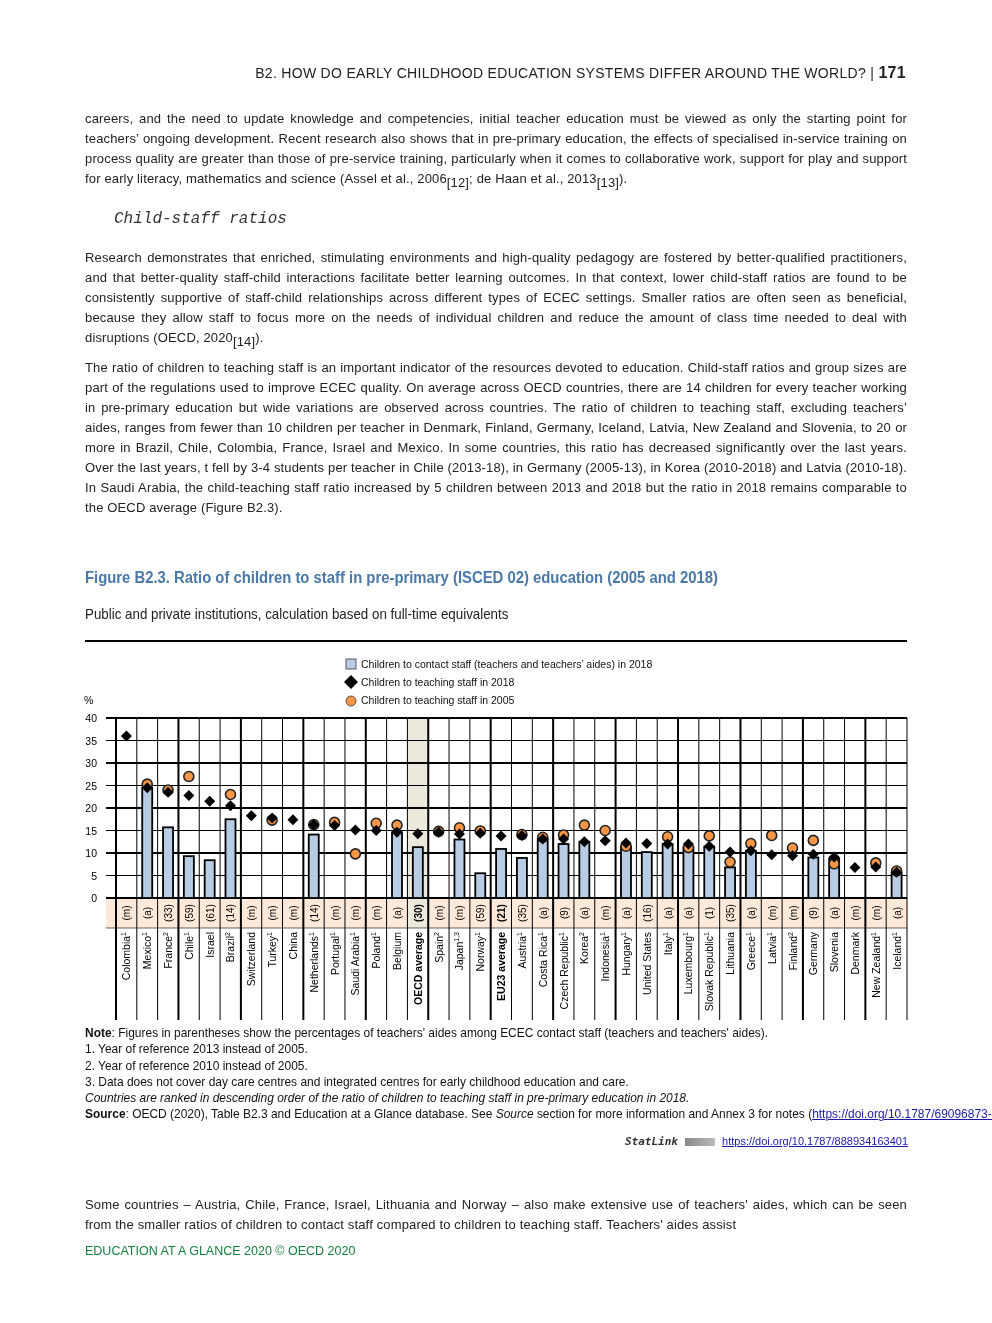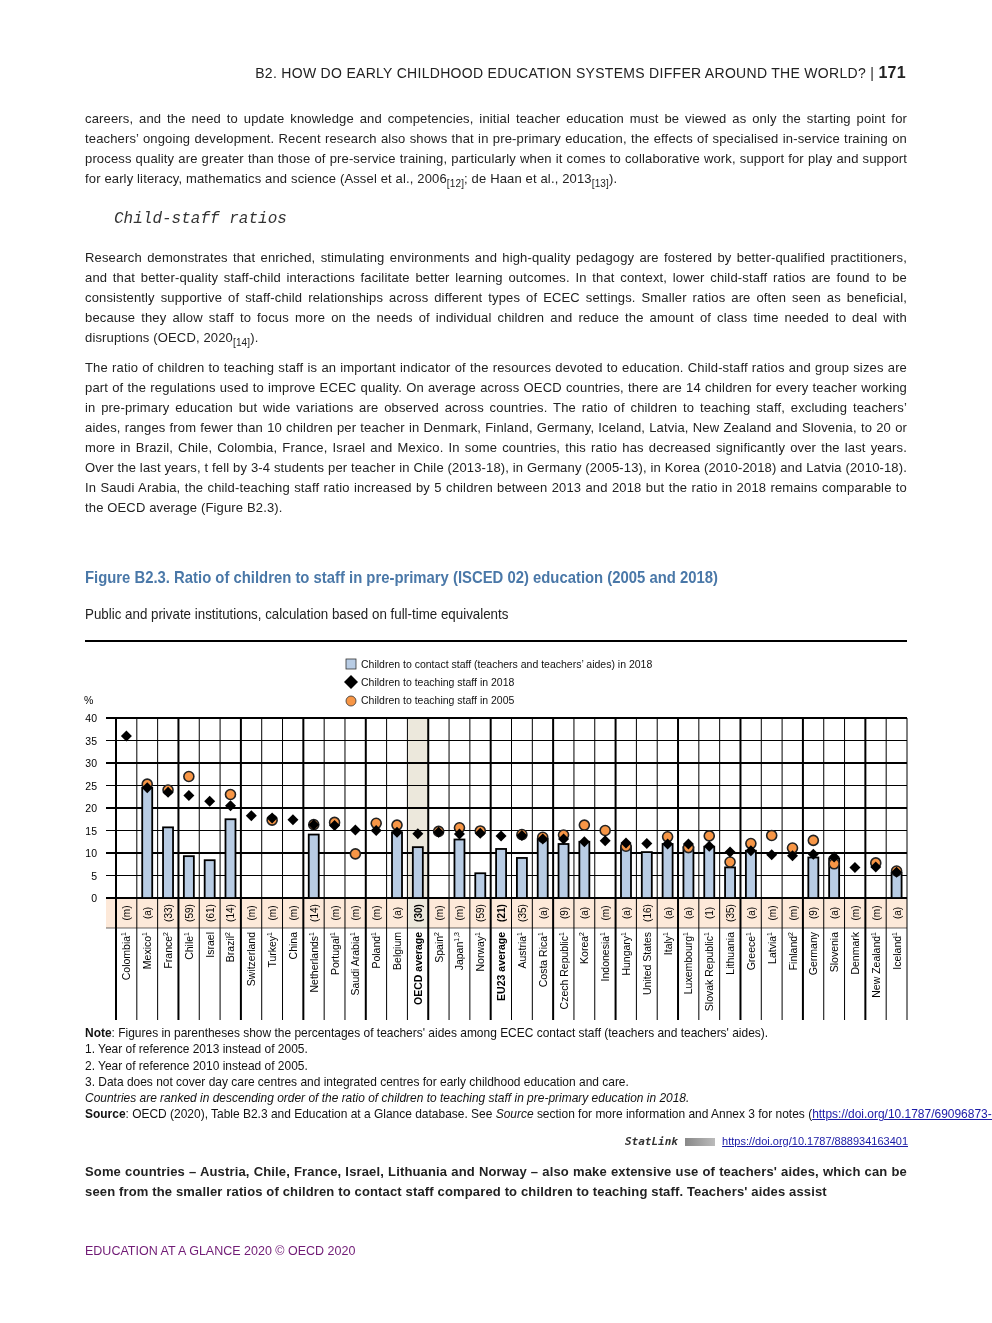--- a/index.html
+++ b/index.html
@@ -1,33 +1,33 @@
 <!DOCTYPE html>
 <html><head>
 <meta charset="utf-8">
 <style>
   html, body { margin: 0; padding: 0; background: #fff; }
   body { width: 992px; height: 1323px; position: relative; font-family: "Liberation Sans", sans-serif; color: #222; }
   .running-head { position: absolute; top: 64px; right: 86px; font-size: 14px; letter-spacing: 0.3px; color: #222; }
   .running-head .pg { font-weight: bold; font-size: 16px; margin-top: 22px; }
   .para { position: absolute; left: 85px; width: 822px; font-size: 13px; line-height: 20px; text-align: justify; color: #222; letter-spacing: 0.15px; }
-  .para sub { font-size: 10px; }
+  .para sub { font-size: 13px; }
   .sect { position: absolute; left: 114px; top: 210px; font-size: 16px; font-style: italic; color: #333; font-family: Liberation Mono, monospace; }
   .fig-title { position: absolute; left: 85px; top: 568px; font-size: 16.5px; font-weight: bold; color: #4a78a8; transform: scaleX(0.9); transform-origin: left; white-space: nowrap; }
   .fig-sub { position: absolute; left: 85px; top: 606px; font-size: 14.5px; color: #222; transform: scaleX(0.92); transform-origin: left; white-space: nowrap; }
   .rule { position: absolute; left: 85px; top: 640px; width: 822px; height: 2px; background: #000; }
   #chart { position: absolute; left: 80px; top: 650px; }
   .notes { position: absolute; left: 85px; top: 1025px; width: 830px; font-size: 13px; line-height: 16.3px; color: #111; }
   .notes div { white-space: nowrap; transform: scaleX(0.92); transform-origin: left; }
   .notes a { color: #1a1aa6; text-decoration: underline; }
   .statlink { position: absolute; right: 84px; top: 1135px; font-size: 11px; white-space: nowrap; }
   .statlink .sl { font-style: italic; font-weight: bold; font-family: "DejaVu Sans Mono", monospace; font-size: 11px; color: #333; text-align: center; }
   .statlink .slicon { display: inline-block; width: 30px; height: 8px; background: linear-gradient(90deg,#888,#bbb); margin: 0 4px; vertical-align: middle; }
   .statlink a { color: #1a1aa6; text-decoration: underline; }
-  .footer { position: absolute; left: 85px; top: 1244px; font-size: 12.5px; color: #701a75; }
+  .footer { position: absolute; left: 85px; top: 1244px; font-size: 12.5px; color: #15803d; }
 </style>
 </head>
 <body>
 
 <div class="running-head">
   <span>B2. HOW DO EARLY CHILDHOOD EDUCATION SYSTEMS DIFFER AROUND THE WORLD?</span>
   <span>|</span>
   <span class="pg">171</span>
 </div>
 
@@ -298,15 +298,15 @@
   <div style="font-style:italic">Countries are ranked in descending order of the ratio of children to teaching staff in pre-primary education in 2018.</div>
   <div><b>Source</b><span>: OECD (2020), Table B2.3 and Education at a Glance database. See </span><i>Source</i><span> section for more information and Annex 3 for notes (</span><a href="#">https://doi.org/10.1787/69096873-en</a><span>).</span></div>
 </div>
 
 <div class="statlink">
   <span class="sl">StatLink</span>
   <span class="slicon"></span>
   <a href="#">https://doi.org/10.1787/888934163401</a>
 </div>
 
-<div class="para" style="top:1162px;font-weight:bold;">Some countries – Austria, Chile, France, Israel, Lithuania and Norway – also make extensive use of teachers' aides, which can be seen from the smaller ratios of children to contact staff compared to children to teaching staff. Teachers' aides assist</div>
+<div class="para" style="top:1195px;">Some countries – Austria, Chile, France, Israel, Lithuania and Norway – also make extensive use of teachers' aides, which can be seen from the smaller ratios of children to contact staff compared to children to teaching staff. Teachers' aides assist</div>
 
 <div class="footer">EDUCATION AT A GLANCE 2020 © OECD 2020</div>
 
 </body></html>

